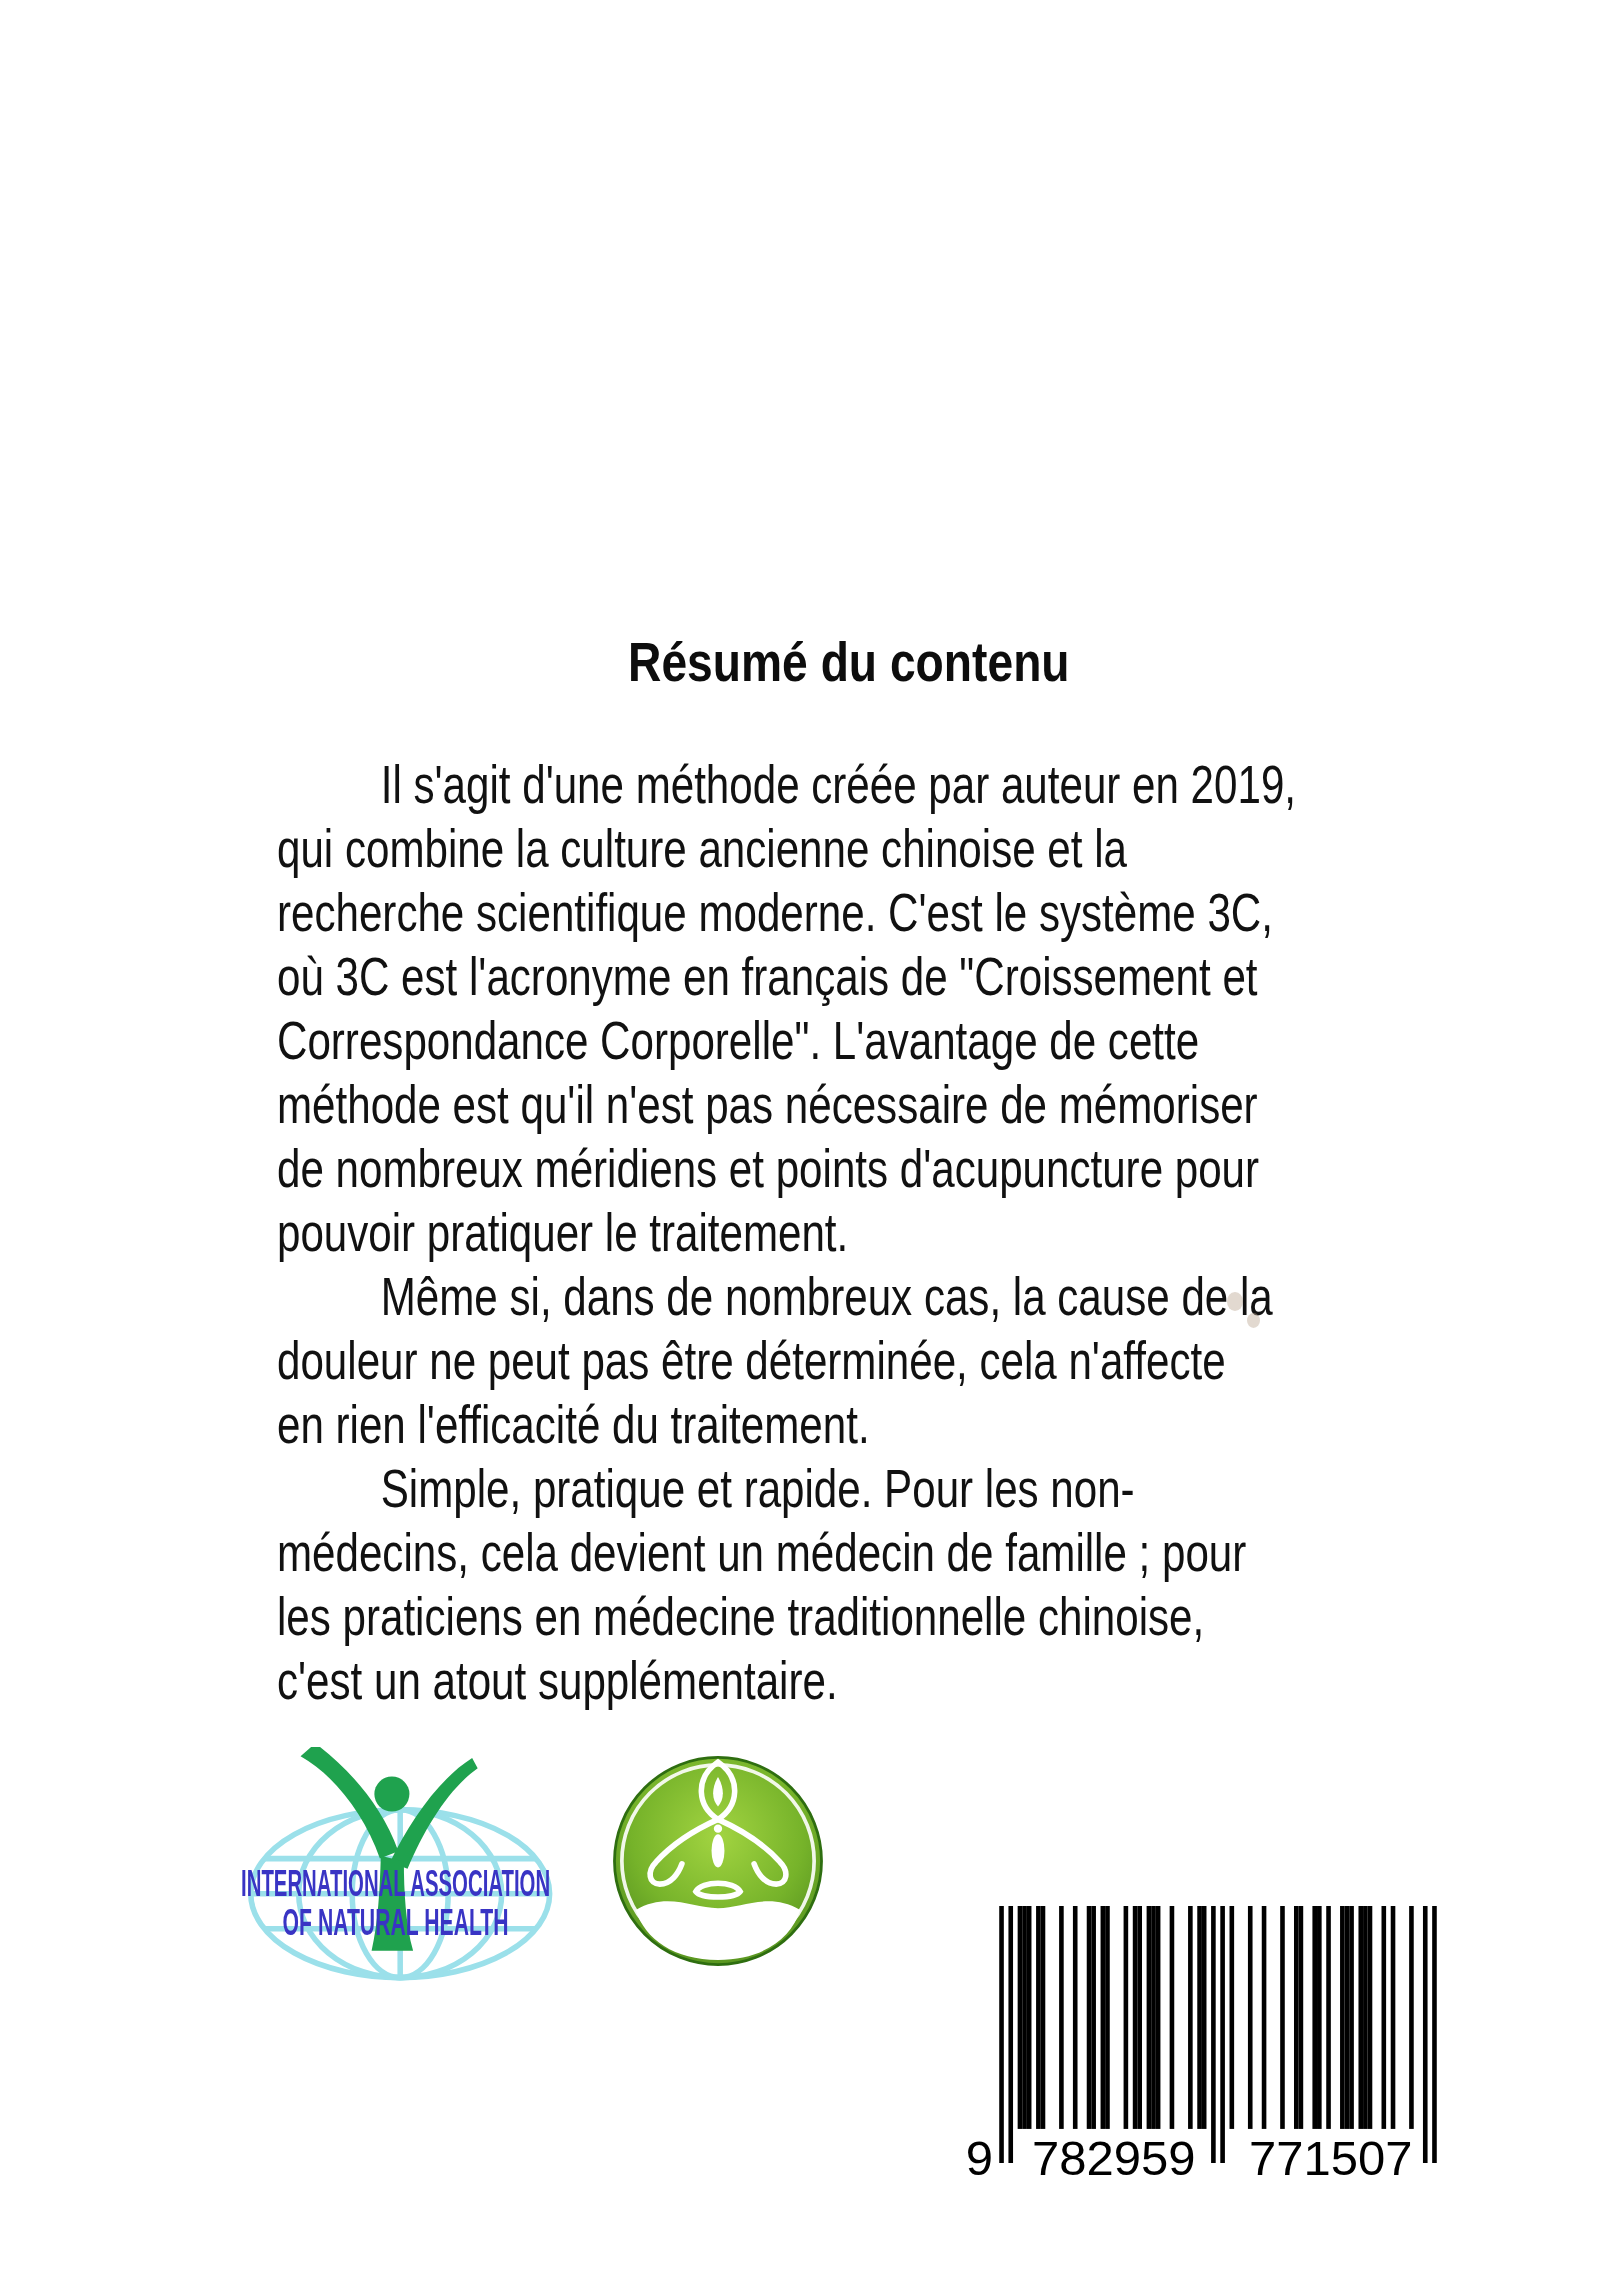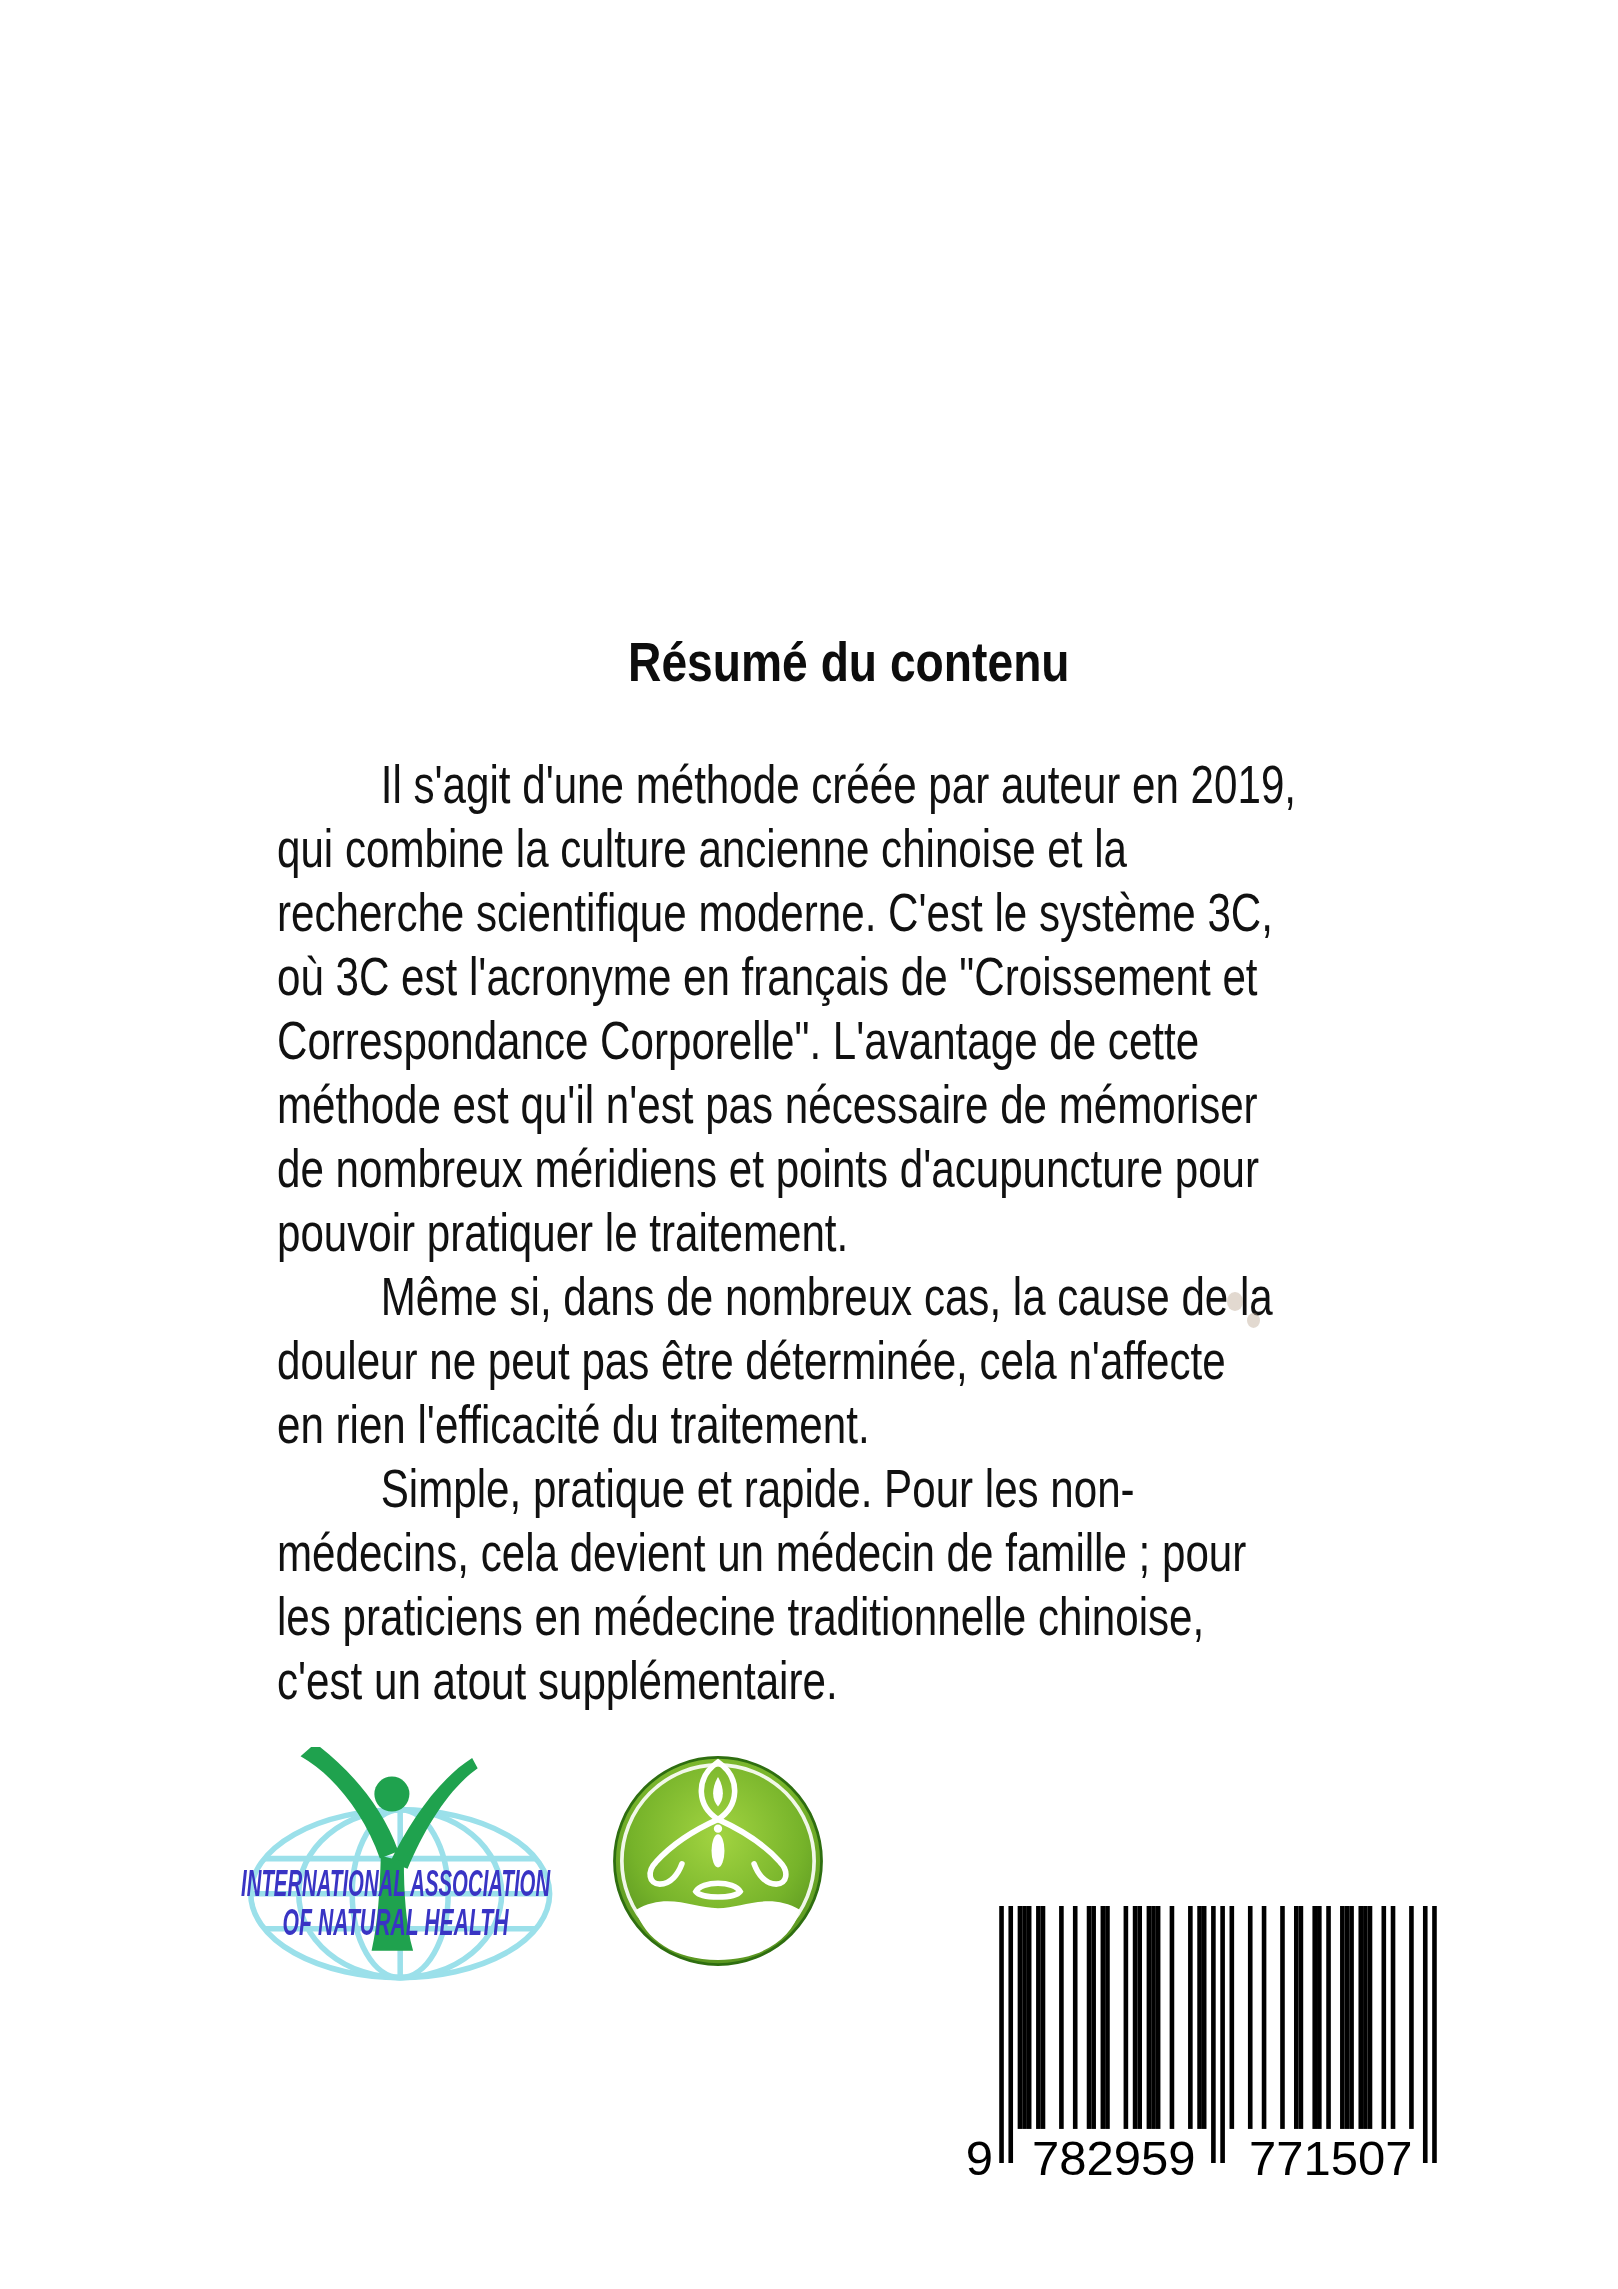--- a/index.html
+++ b/index.html
@@ -28,21 +28,21 @@
     transform:scaleX(0.78);transform-origin:0 0;
     letter-spacing:0px;
   }
   .body-text .line{white-space:nowrap;}
   .body-text .line.indent{padding-left:133px;}
   
   .artifact{position:absolute;border-radius:50%;background:rgba(190,170,150,.45);}
   .artifact.a1{left:1227px;top:1292px;width:15.7px;height:18.5px;}
   .artifact.a2{left:1247px;top:1313px;width:13px;height:14.8px;}
   
-  .ianh-logo{position:absolute;left:234px;top:1747px;width:325px;height:238px;font-style:italic;}
+  .ianh-logo{position:absolute;left:234px;top:1747px;width:325px;height:238px;}
   .meditation-logo{position:absolute;left:608px;top:1751px;width:220px;height:220px;}
   .ianh-logo svg,.meditation-logo svg{width:100%;height:100%;display:block;}
   
   .barcode{position:absolute;left:960px;top:1899px;width:531px;height:291px;background:#ffffff;}
   .barcode svg{position:absolute;left:39px;top:6.5px;display:block;}
   .bc-digit{position:absolute;font-family:"Liberation Sans", sans-serif;font-size:49px;line-height:49px;color:#000;}
   .bc-prefix{left:0px;top:235px;width:33px;text-align:right;}
   .bc-left{left:72px;top:235px;width:162px;text-align:right;}
   .bc-right{left:289px;top:235px;width:162px;}
 </style>

